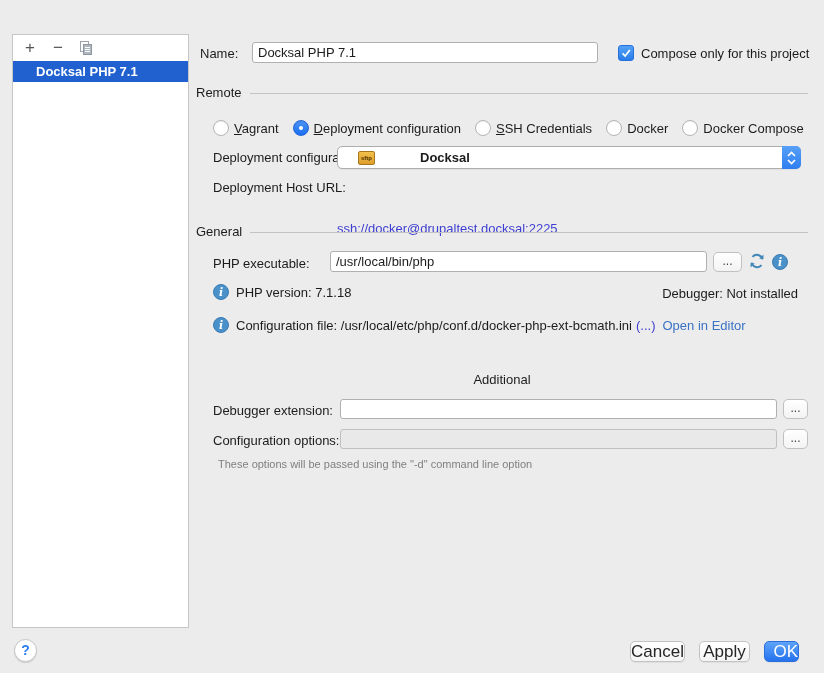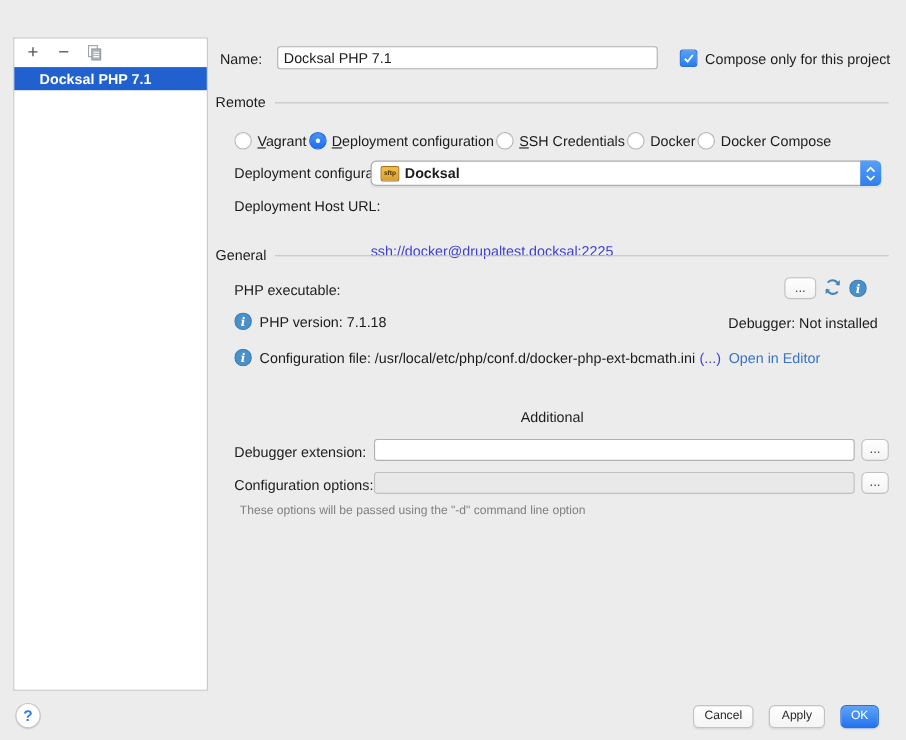--- a/index.html
+++ b/index.html
@@ -33,32 +33,32 @@
   .lbl { position:absolute; white-space:nowrap; }
   .field { position:absolute; border:1px solid #b0b0b0; border-radius:3px; background:#fff;
     font-family:"Liberation Sans",sans-serif; font-size:13px; color:#1c1c1c; padding:0 5px; outline:none; }
   .field:disabled, .field.disabled { background:#e9e9e9; border-color:#c0c0c0; }
 
   .section { position:absolute; left:196px; right:16px; height:16px; display:flex; align-items:center; }
   .section .sec-label { white-space:nowrap; }
   .section .sec-line { flex:1; border-top:1px solid #c3c3c3; margin-left:8px; margin-top:2px; }
 
   .radio-row { position:absolute; left:213px; top:118px; right:0; height:20px;
-    display:flex; gap:2px; white-space:nowrap; overflow:hidden; align-items:center; }
+    display:flex; gap:14px; white-space:nowrap; overflow:hidden; align-items:center; }
   .radio-group { display:flex; align-items:center; gap:5px; flex:none; }
   .radio { width:16px; height:16px; border-radius:50%; background:#fff; border:1px solid #b4b4b4;
     flex:none; position:relative; box-shadow:inset 0 1px 1px rgba(0,0,0,.06); }
   .radio.checked { background:linear-gradient(#4a93f5,#1c6ef2); border:1px solid #1f66d8; }
   .radio.checked::after { content:""; position:absolute; left:5px; top:5px; width:4px; height:4px;
     border-radius:50%; background:#fff; }
   u { text-decoration:underline; }
 
   .combo { position:absolute; left:337px; top:146px; width:464px; height:23px; background:#fff;
-    border:1px solid #adadad; border-radius:5px; display:flex; align-items:center; padding-left:8px;
-    box-shadow:0 1px 1px rgba(0,0,0,.05); }
+    border:1px solid #adadad; border-radius:5px; display:flex; align-items:center; padding-left:20px;
+    box-shadow:0 1px 1px rgba(0,0,0,.05);gap:40px; }
   .combo .combo-text { font-weight:bold; margin-left:5px; }
   .combo-stepper { position:absolute; right:-1px; top:-1px; width:19px; height:23px;
     background:linear-gradient(#57a0f7,#2e7ef0); border-radius:0 5px 5px 0; display:flex;
     align-items:center; justify-content:center; }
   .sftp-icon { width:17px; height:14px; background:linear-gradient(#f2c04c,#dd9e2c);
     border:1px solid #a8751f; border-radius:2px; font-size:6px; font-weight:bold; color:#4a3000;
     display:flex; align-items:center; justify-content:center; letter-spacing:0; flex:none; }
 
   .link-url { color:#3e3ed2; cursor:pointer; }
   .link-blue { color:#3a72c4; cursor:pointer; }
@@ -74,23 +74,23 @@
   .checkbox { position:absolute; left:618px; top:45px; width:16px; height:16px; border-radius:3px;
     background:linear-gradient(#53a1f5,#2a7de9); border:1px solid #2471dd;
     display:flex; align-items:center; justify-content:center; }
 
   
   .footer { position:absolute; left:0; top:630px; width:824px; height:43px; }
   .help-btn { position:absolute; left:14px; top:9px; width:23px; height:23px; border-radius:50%;
     background:#fff; border:1px solid #c6c6c6; box-shadow:0 1px 1px rgba(0,0,0,.12);
     color:#2e7cf0; font-weight:bold; font-size:14px; text-align:center; line-height:21px; }
   .btn { position:absolute; top:11px; height:21px; border-radius:5px; border:1px solid #c3c3c3;
-    background:linear-gradient(#ffffff,#f4f4f4); text-align:center; font-size:11px; color:#262626;
+    background:linear-gradient(#ffffff,#f4f4f4); text-align:center; font-size:17px; color:#262626;
     line-height:19px; box-shadow:0 1px 1px rgba(0,0,0,.06); }
-  .btn.primary { background:linear-gradient(#5ea4f9,#2472ee); border:1px solid #2b6fdd; color:#fff; }
+  .btn.primary { background:linear-gradient(#5ea4f9,#2472ee); border:1px solid #2b6fdd; color:#fff;text-align:right; }
 </style>
 </head>
 <body>
 
 <div class="window">
 
 
   <div class="sidebar">
     <div class="side-toolbar">
       <span class="tb-btn">+</span>
@@ -161,20 +161,21 @@
 
   <span class="lbl" style="left:213px; top:180px;">Deployment Host URL:</span>
   <span class="lbl link-url" style="left:337px; top:180px;margin-top:41px;">ssh://docker@drupaltest.docksal:2225</span>
 
   <div class="section" style="top:223px;">
     <span class="sec-label">General</span>
     <span class="sec-line"></span>
   </div>
 
   <span class="lbl" style="left:213px; top:256px;">PHP executable:</span>
+  <input class="field" style="left: 330px; top: 251px; width: 377px; height: 21px;" value="/usr/local/bin/php">
   <span class="browse-btn" style="left:713px; top:252px; width:29px; height:20px;">...</span>
   <span class="lbl" style="left:748px; top:252px;">
     <svg width="18" height="18" viewBox="0 0 17 17">
       <path d="M13.6 7A5.4 5.4 0 0 0 4.2 4.6" stroke="#4286b8" stroke-width="1.8" fill="none"></path>
       <path d="M3.4 10A5.4 5.4 0 0 0 12.8 12.4" stroke="#4286b8" stroke-width="1.8" fill="none"></path>
       <path d="M14.6 2.4v4h-4z" fill="#4286b8"></path>
       <path d="M2.4 14.6v-4h4z" fill="#4286b8"></path>
     </svg>
   </span>
   <span class="info-icon" style="position:absolute; left:772px; top:254px;">

